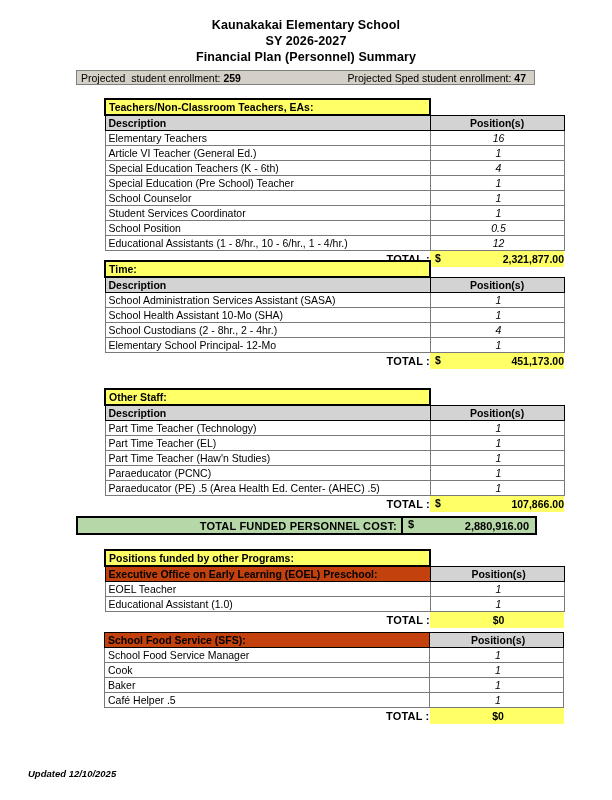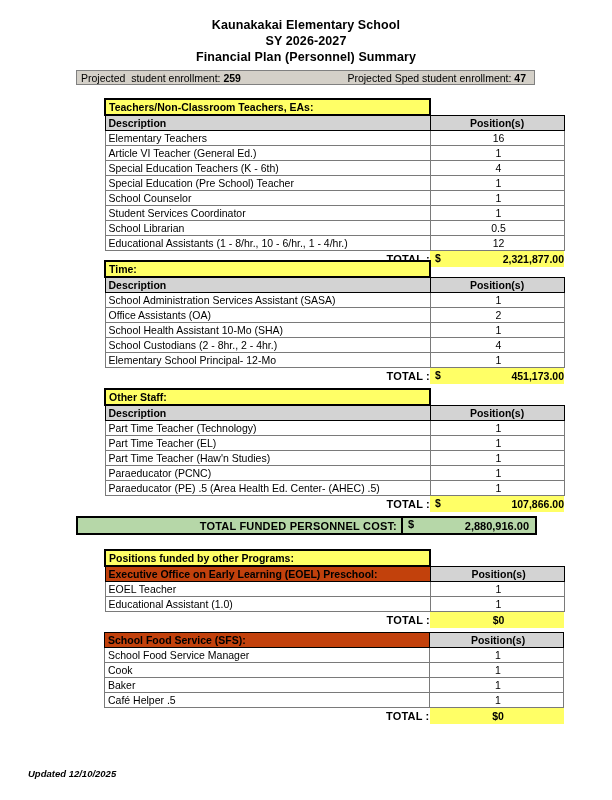--- a/index.html
+++ b/index.html
@@ -116,21 +116,21 @@
   }
   .prog-hdr-right {
     background: #d3d3d3;
     font-weight: bold;
     text-align: center;
     padding-left: 0;
     border: 1px solid #000000 !important;
   }
 
   
-  .pos-cell { text-align: center; padding-left: 0; }
+  .pos-cell { text-align: center; padding-left: 0; font-style: italic; }
 
   
   tr.total-row td {
     border: none !important;
     height: 16px !important;
     font-weight: bold;
   }
   td.total-label {
     text-align: right;
     padding-right: 4px;
@@ -247,21 +247,21 @@
         </tr>
         <tr>
           <td>School Counselor</td>
           <td class="pos-cell">1</td>
         </tr>
         <tr>
           <td>Student Services Coordinator</td>
           <td class="pos-cell">1</td>
         </tr>
         <tr>
-          <td>School Librarian</td>
+          <td>School Position</td>
           <td class="pos-cell">0.5</td>
         </tr>
         <tr>
           <td>Educational Assistants  (1 - 8/hr., 10 - 6/hr., 1 - 4/hr.)</td>
           <td class="pos-cell">12</td>
         </tr>
         <tr class="total-row">
           <td class="total-label">TOTAL :</td>
           <td class="total-value"><span class="dollar">$</span><span>2,321,877.00</span></td>
         </tr>
@@ -282,24 +282,20 @@
         </tr>
         <tr>
           <td class="hdr-cell">Description</td>
           <td class="hdr-cell center">Position(s)</td>
         </tr>
         <tr>
           <td>School Administration Services Assistant (SASA)</td>
           <td class="pos-cell">1</td>
         </tr>
         <tr>
-          <td>Office Assistants (OA)</td>
-          <td class="pos-cell">2</td>
-        </tr>
-        <tr>
           <td>School Health Assistant 10-Mo (SHA)</td>
           <td class="pos-cell">1</td>
         </tr>
         <tr>
           <td>School Custodians (2 - 8hr., 2 - 4hr.)</td>
           <td class="pos-cell">4</td>
         </tr>
         <tr>
           <td>Elementary School Principal- 12-Mo</td>
           <td class="pos-cell">1</td>

